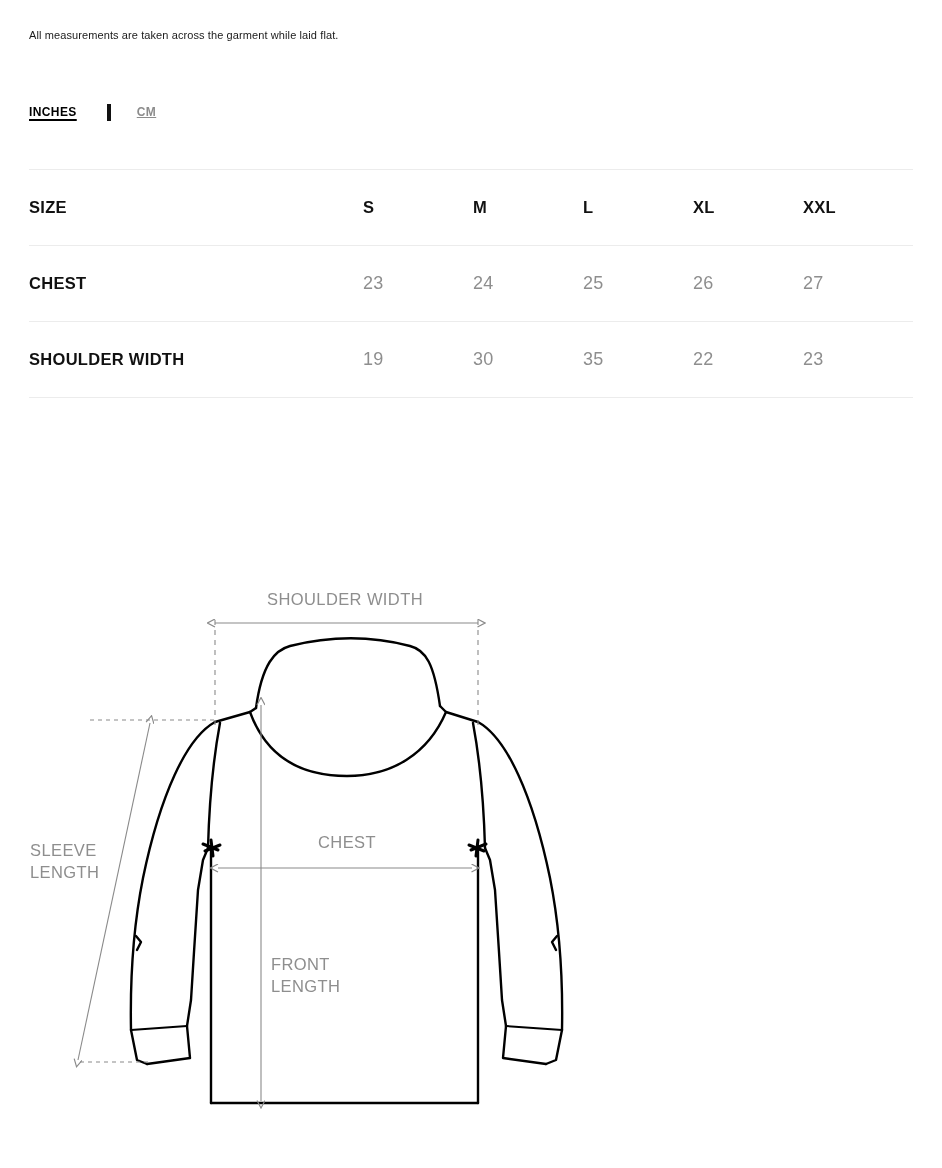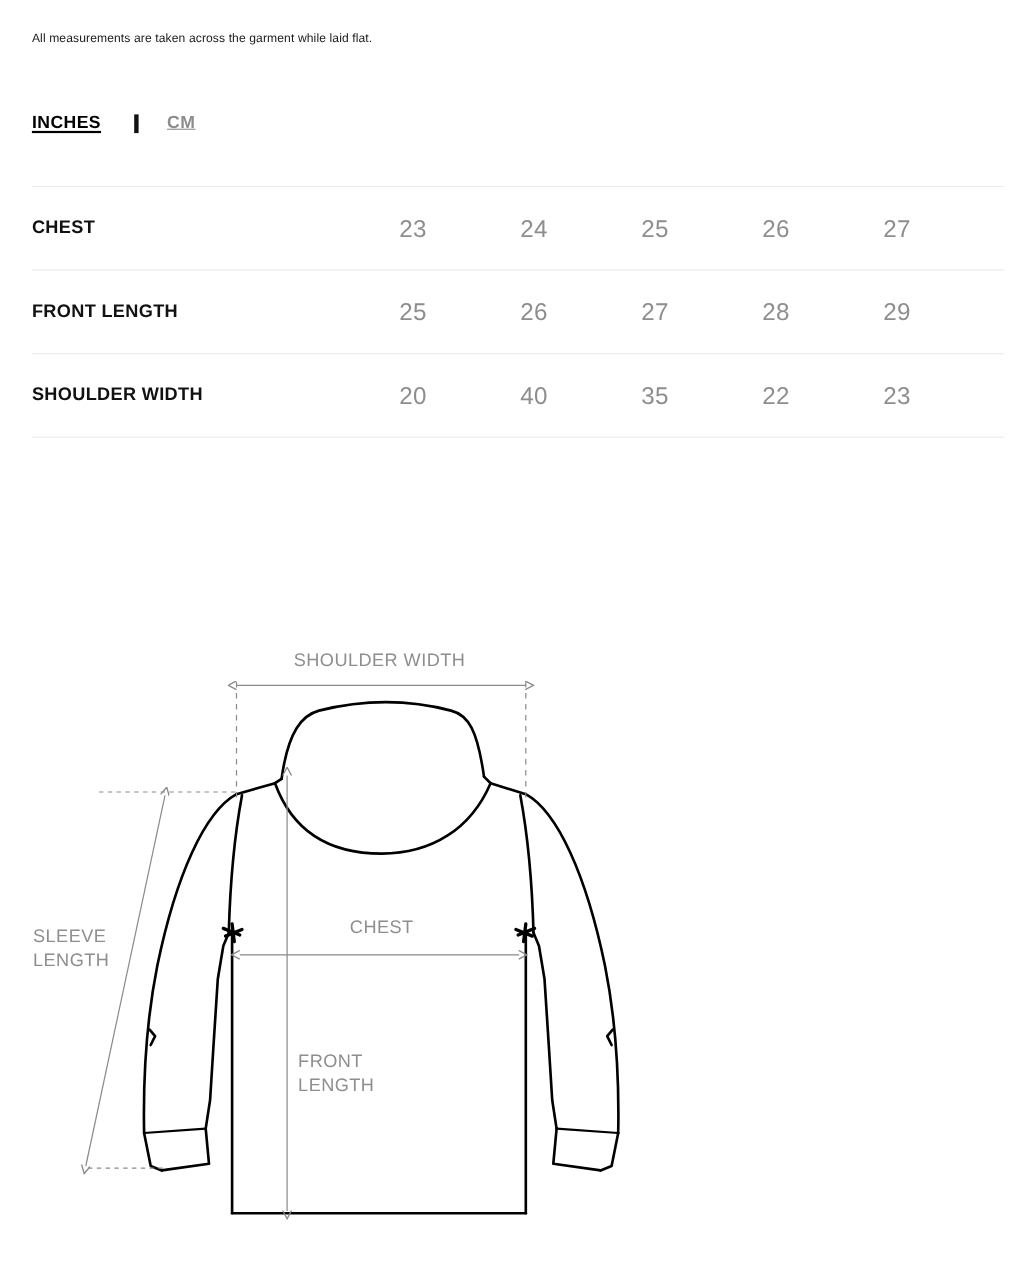--- a/index.html
+++ b/index.html
@@ -30,21 +30,21 @@
   
   .unit-tabs {
     position: absolute;
     left: 29px;
     top: 99px;
     display: flex;
     align-items: center;
     height: 26px;
   }
   .unit-tab {
-    font-size: 16px;
+    font-size: 12px;
     font-weight: bold;
     letter-spacing: 0.4px;
     cursor: pointer;
     white-space: nowrap;
   }
   .unit-tab.active {
     color: #000000;
     text-decoration: underline;
     text-underline-offset: 3px;
     text-decoration-thickness: 2px;
@@ -89,21 +89,21 @@
     letter-spacing: 0.3px;
     width: 334px;
   }
   .cell-head {
     font-size: 16.5px;
     font-weight: bold;
     color: #111111;
     letter-spacing: 0.3px;
   }
   .cell-val {
-    font-size: 22px;
+    font-size: 18px;
     color: #8e8e8e;
     letter-spacing: 0.3px;
   }
   .col-s  { width: 110px; }
   .col-m  { width: 110px; }
   .col-l  { width: 110px; }
   .col-xl { width: 110px; }
   .col-xxl{ width: 110px; }
 
   
@@ -130,40 +130,40 @@
 <div class="intro-note">All measurements are taken across the garment while laid flat.</div>
 
 <div class="unit-tabs">
   <span class="unit-tab active">INCHES</span>
   <span class="unit-sep"></span>
   <span class="unit-tab inactive">CM</span>
 </div>
 
 <table class="size-table">
   <tbody>
+    <tr>
+      <td class="cell-label">SIZE</td>
+      <td class="cell-head col-s">S</td>
+      <td class="cell-head col-m">M</td>
+      <td class="cell-head col-l">L</td>
+      <td class="cell-head col-xl">XL</td>
+      <td class="cell-head col-xxl">XXL</td>
+    </tr>
     <tr>
       <td class="cell-label">CHEST</td>
       <td class="cell-val col-s">23</td>
       <td class="cell-val col-m">24</td>
       <td class="cell-val col-l">25</td>
       <td class="cell-val col-xl">26</td>
       <td class="cell-val col-xxl">27</td>
     </tr>
     <tr>
-      <td class="cell-label">FRONT LENGTH</td>
-      <td class="cell-val col-s">25</td>
-      <td class="cell-val col-m">26</td>
-      <td class="cell-val col-l">27</td>
-      <td class="cell-val col-xl">28</td>
-      <td class="cell-val col-xxl">29</td>
-    </tr>
-    <tr>
       <td class="cell-label">SHOULDER WIDTH</td>
-      <td class="cell-val col-s">20</td>
-      <td class="cell-val col-m">40</td>
+      <td class="cell-val col-s">19</td>
+      <td class="cell-val col-m">30</td>
       <td class="cell-val col-l">35</td>
       <td class="cell-val col-xl">22</td>
       <td class="cell-val col-xxl">23</td>
     </tr>
   </tbody>
 </table>
 
 <div class="diagram-wrap">
   <svg width="942" height="608" viewBox="0 0 942 608" xmlns="http://www.w3.org/2000/svg">
     <defs>

